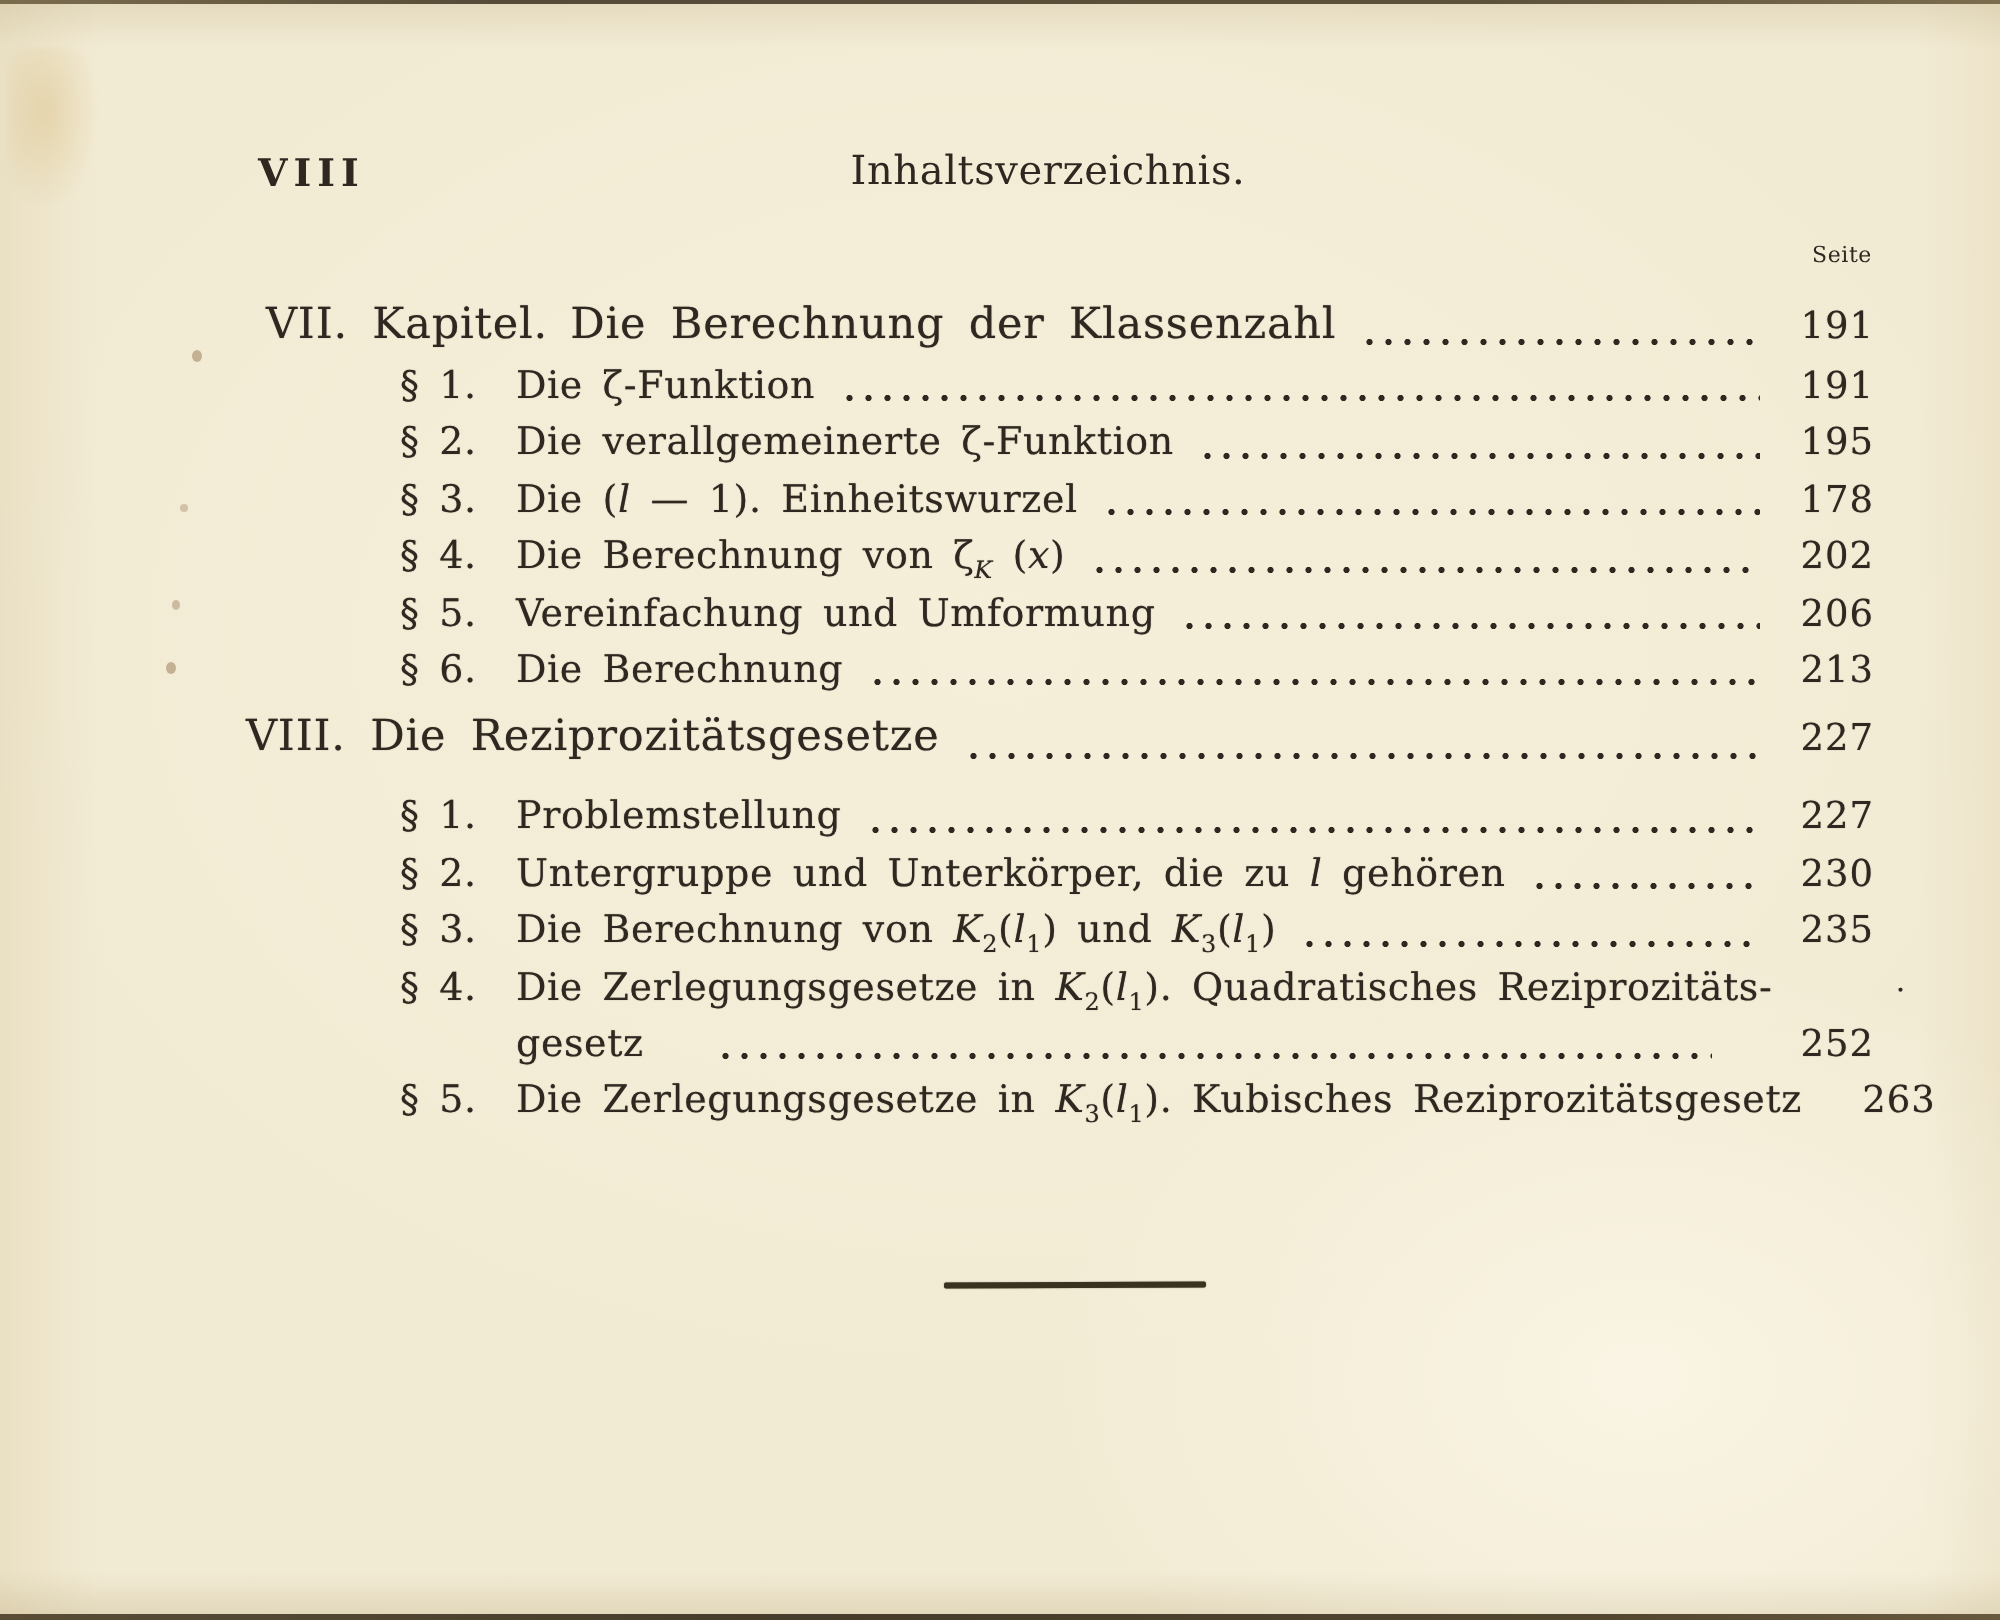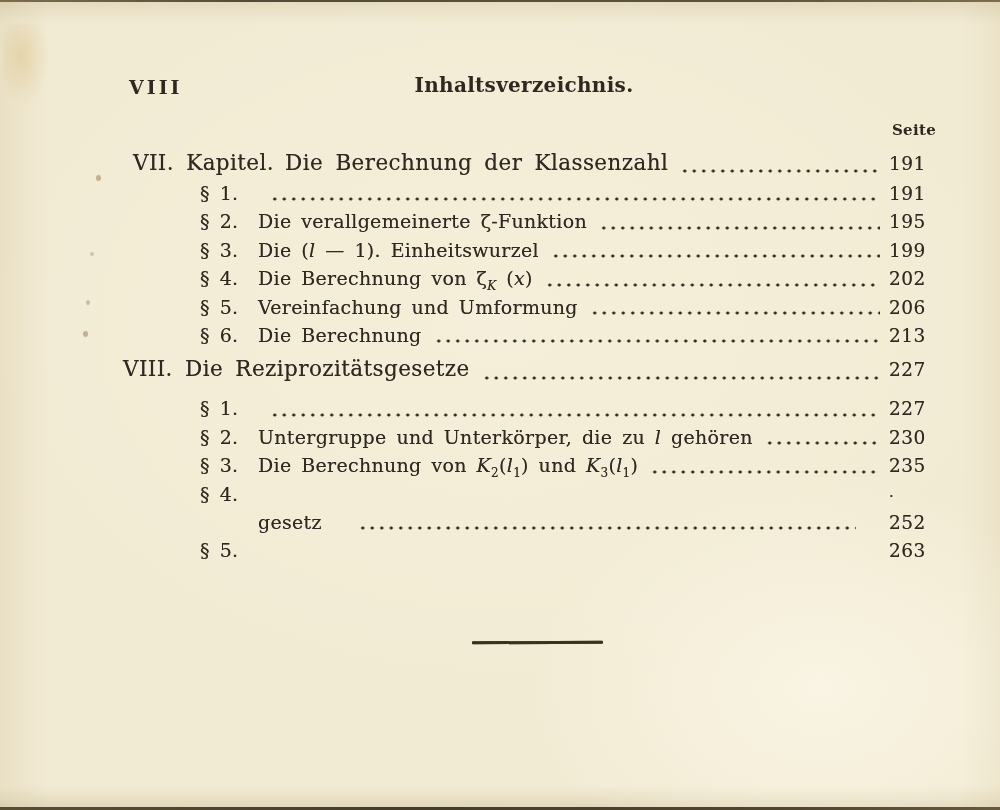--- a/index.html
+++ b/index.html
@@ -34,25 +34,25 @@
     background: linear-gradient(90deg, #4a3e28, #332b1c 40%, #41351f 80%, #5a4b30);
     opacity: 0.9;
   }
   .folio {
     position: absolute; left: 129px; top: 76px;
     font-size: 19px; letter-spacing: 3px; font-weight: bold;
   }
   .running-title {
     position: absolute; left: 0; right: 0; top: 73px;
     text-align: center; padding-left: 48px;
-    font-size: 20px; letter-spacing: 0.3px; word-spacing: 1px; font-weight: bold;
+    font-size: 20px; letter-spacing: 0.3px; word-spacing: 1px;
   }
   .seite-label {
     position: absolute; top: 121px; right: 64px;
-    font-size: 15px; font-weight: bold; letter-spacing: 0.3px;
+    font-size: 11px; font-weight: normal; letter-spacing: 0.3px;
   }
   .toc {
     position: absolute; top: 146px; left: 123px; right: 63px;
   }
   .row {
     display: flex; align-items: baseline;
     text-shadow: 0 0 0.5px rgba(46,40,32,0.55);
   }
   .row.section {
     font-size: 19px; height: 28.4px; line-height: 28.4px;
@@ -77,21 +77,21 @@
     height: 10px;
     margin: 0 9px 3px 10px;
     color: var(--ink);
     background-image: radial-gradient(circle, currentColor 1.35px, rgba(0,0,0,0) 1.75px);
     background-size: 9.5px 10px;
     background-repeat: repeat-x;
     background-position: 2px 50%;
   }
   .row.no-dots .dots { background: none; }
   .page-num {
-    flex: 0 0 48px; 
+    flex: 0 0 48px; text-align: right;
     font-size: 18.5px; letter-spacing: 0.5px;
   }
   .page-num.speck { font-size: 15px; }
   .end-rule {
     position: absolute; top: 641px; left: 472px; width: 131px; height: 3px;
     background: #39321f;
     border-radius: 1px;
     transform: rotate(-0.25deg);
     box-shadow: 0 0 0.6px rgba(57,50,31,0.7);
   }
@@ -130,34 +130,35 @@
 
   <div class="toc">
       <div class="row chapter first">
 
     <span class="text">VII. Kapitel. Die Berechnung der Klassenzahl</span>
     <span class="dots"></span>
     <span class="page-num">191</span>
   </div>
       <div class="row section">
     <span class="mark">§ 1.</span>
+    <span class="text">Die ζ-Funktion</span>
     <span class="dots"></span>
     <span class="page-num">191</span>
   </div>
       <div class="row section">
     <span class="mark">§ 2.</span>
     <span class="text">Die verallgemeinerte ζ-Funktion</span>
     <span class="dots"></span>
     <span class="page-num">195</span>
   </div>
       <div class="row section">
     <span class="mark">§ 3.</span>
     <span class="text">Die (<i>l</i> — 1). Einheitswurzel</span>
     <span class="dots"></span>
-    <span class="page-num">199</span>
+    <span class="page-num">178</span>
   </div>
       <div class="row section">
     <span class="mark">§ 4.</span>
     <span class="text">Die Berechnung von ζ<sub><i>K</i></sub> (<i>x</i>)</span>
     <span class="dots"></span>
     <span class="page-num">202</span>
   </div>
       <div class="row section">
     <span class="mark">§ 5.</span>
     <span class="text">Vereinfachung und Umformung</span>
@@ -171,48 +172,51 @@
     <span class="page-num">213</span>
   </div>
       <div class="row chapter gap-before">
 
     <span class="text">VIII. Die Reziprozitätsgesetze</span>
     <span class="dots"></span>
     <span class="page-num">227</span>
   </div>
       <div class="row section">
     <span class="mark">§ 1.</span>
+    <span class="text">Problemstellung</span>
     <span class="dots"></span>
     <span class="page-num">227</span>
   </div>
       <div class="row section">
     <span class="mark">§ 2.</span>
     <span class="text">Untergruppe und Unterkörper, die zu <i>l</i> gehören</span>
     <span class="dots"></span>
     <span class="page-num">230</span>
   </div>
       <div class="row section">
     <span class="mark">§ 3.</span>
     <span class="text">Die Berechnung von <i>K</i><sub>2</sub>(<i>l</i><sub>1</sub>) und <i>K</i><sub>3</sub>(<i>l</i><sub>1</sub>)</span>
     <span class="dots"></span>
     <span class="page-num">235</span>
   </div>
       <div class="row section no-dots">
     <span class="mark">§ 4.</span>
+    <span class="text">Die Zerlegungsgesetze in <i>K</i><sub>2</sub>(<i>l</i><sub>1</sub>). Quadratisches Reziprozitäts-</span>
     <span class="dots"></span>
     <span class="page-num speck">·</span>
   </div>
       <div class="row continuation">
 
     <span class="text">gesetz</span>
     <span class="dots"></span>
     <span class="page-num">252</span>
   </div>
       <div class="row section no-dots">
     <span class="mark">§ 5.</span>
+    <span class="text">Die Zerlegungsgesetze in <i>K</i><sub>3</sub>(<i>l</i><sub>1</sub>). Kubisches Reziprozitätsgesetz</span>
     <span class="dots"></span>
     <span class="page-num">263</span>
   </div>
     </div>
 
   <div class="end-rule"></div>
 
 </div>
 
 </body></html>

